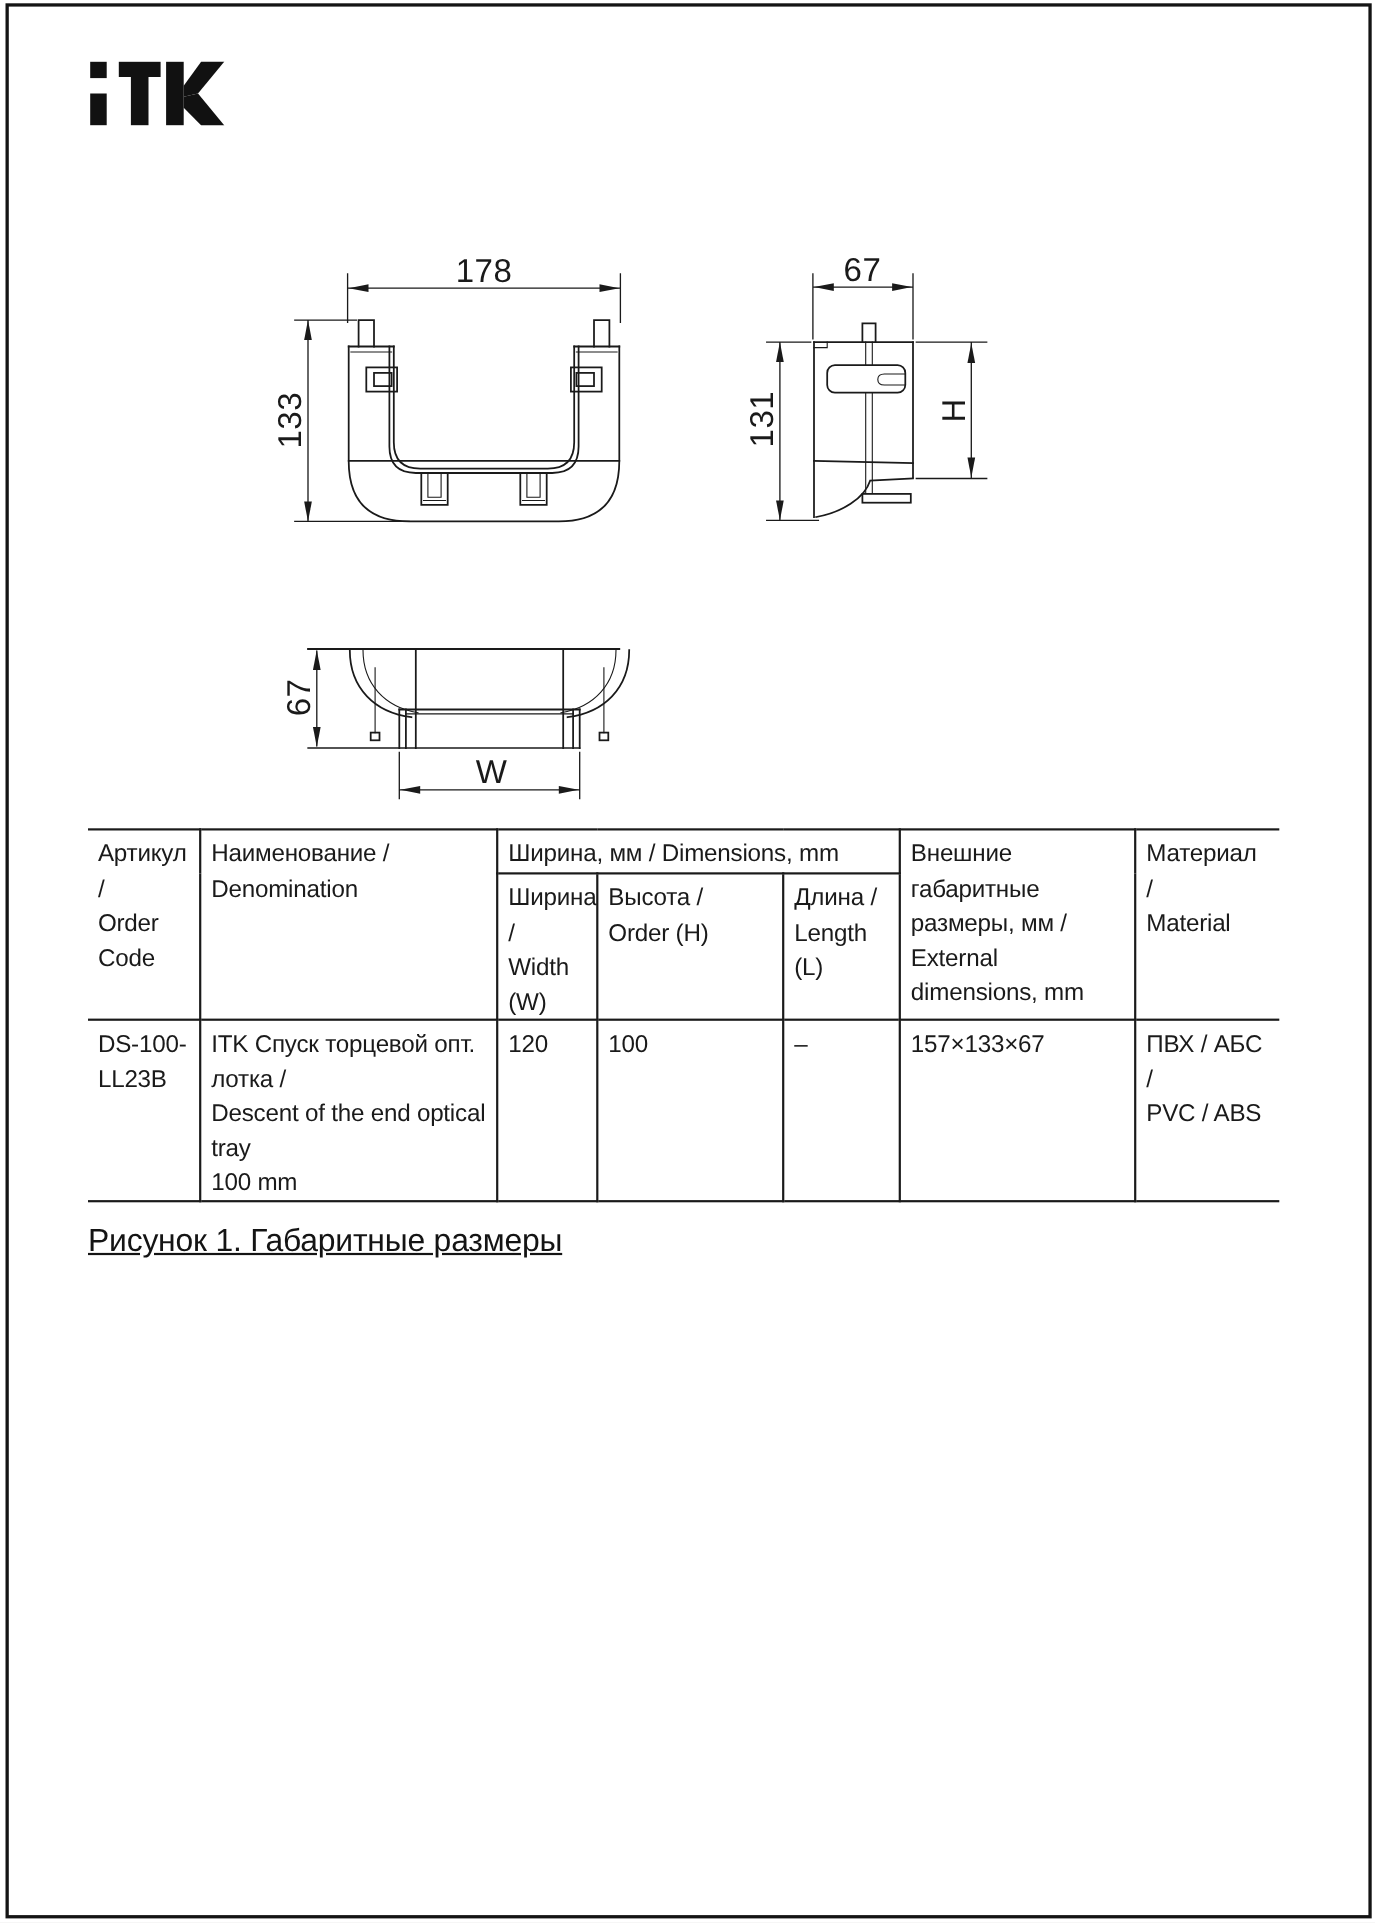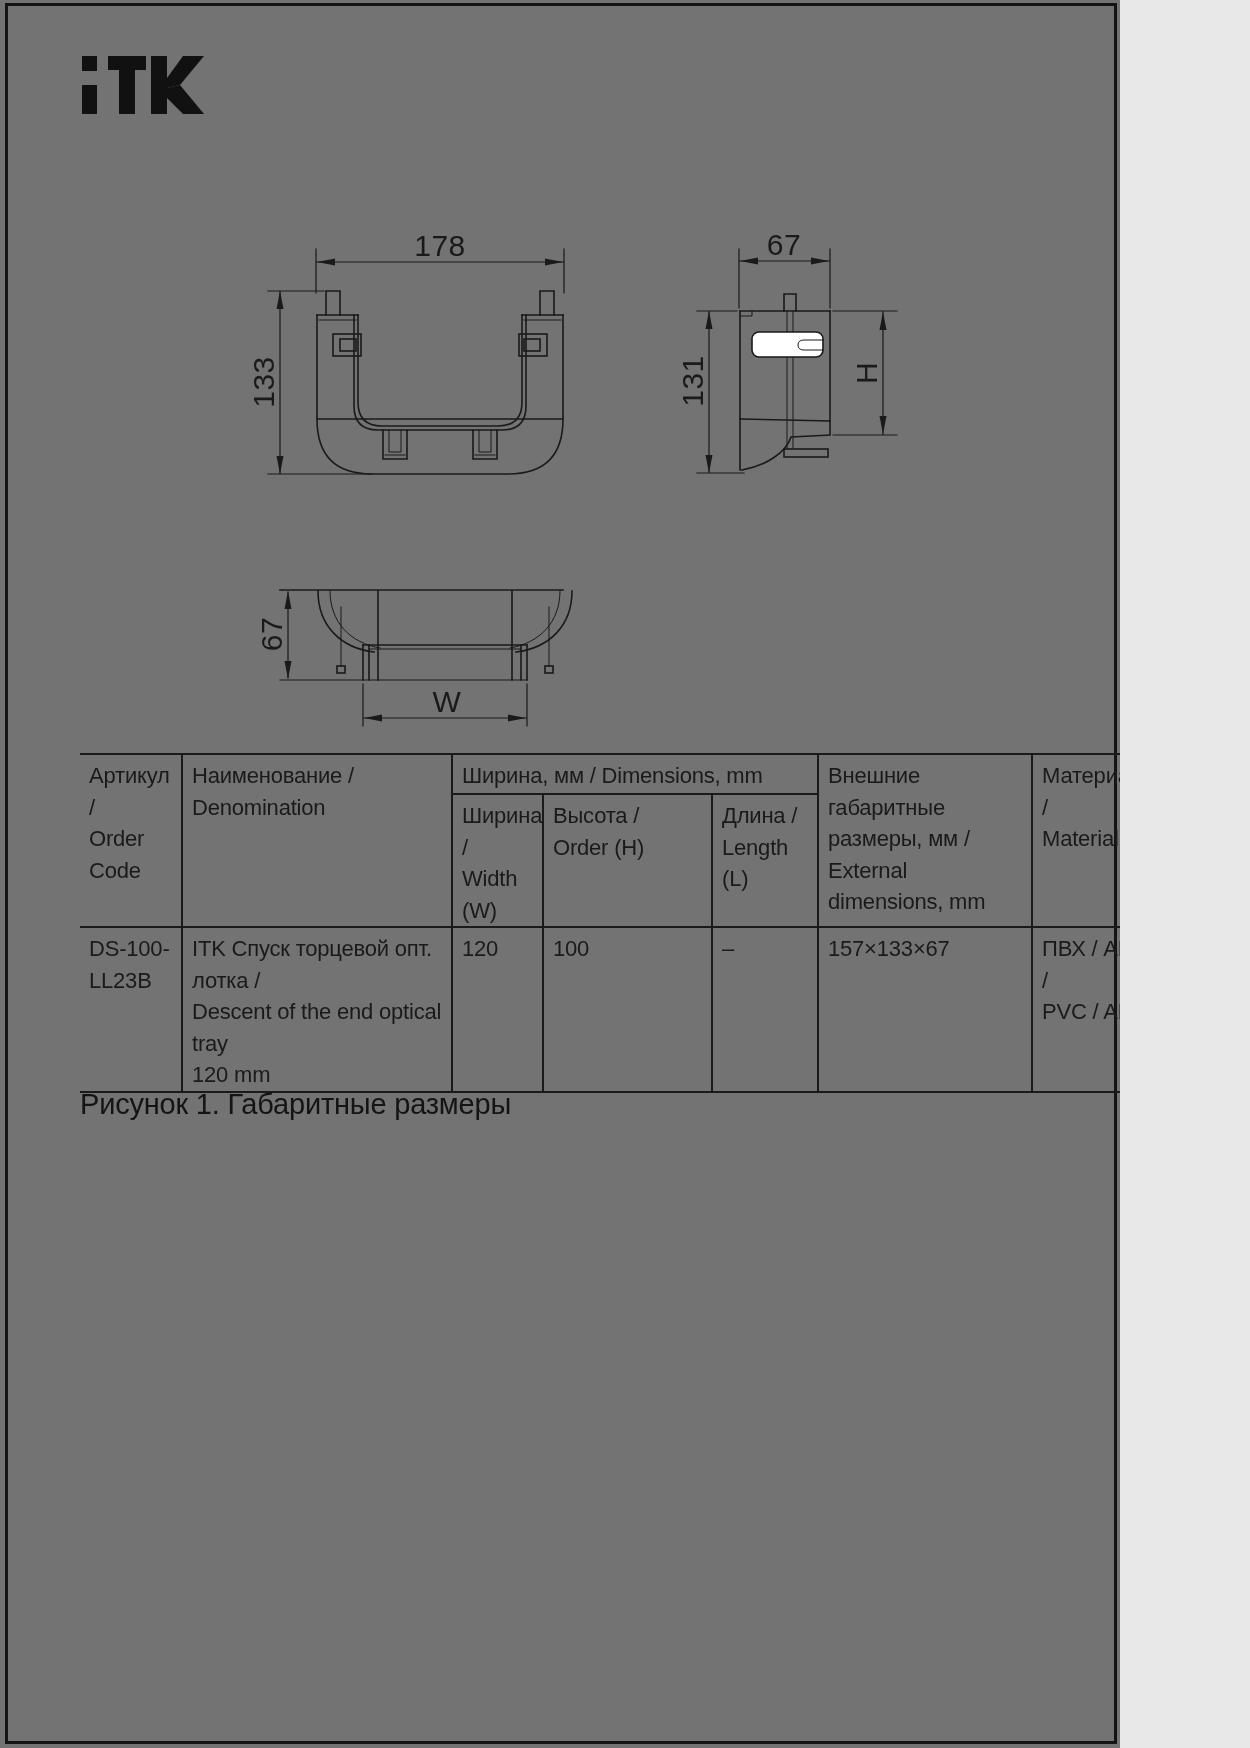--- a/index.html
+++ b/index.html
@@ -1,32 +1,32 @@
 <!DOCTYPE html>
 <html><head>
 <meta charset="utf-8">
 <style>
   html,body{margin:0;padding:0;background:#e8e8e8;}
-  .page{position:relative;width:1120px;height:1748px;background:#737373;overflow:hidden;
+  .page{position:relative;width:1250px;height:1748px;background:#ffffff;overflow:hidden;
         font-family:"Liberation Sans", sans-serif;color:#1a1a1a;}
   .frame{position:absolute;left:5px;top:3px;right:3px;bottom:4px;border:3px solid #141414;pointer-events:none;}
   .logo{position:absolute;left:80px;top:56px;width:125px;height:58px;}
   .drawings{position:absolute;left:220px;top:185px;width:700px;height:560px;}
   .drawings path,.drawings rect.ln{fill:none;stroke:#1a1a1a;stroke-width:1.6;stroke-linecap:square;}
   .drawings .dim{stroke-width:1.2;}
   .drawings .thin{stroke-width:1;}
   .drawings polygon{fill:#1a1a1a;stroke:none;}
   .drawings text{font-family:"Liberation Sans", sans-serif;font-size:30px;fill:#1a1a1a;letter-spacing:0.5px;}
   .slot{fill:#ffffff;stroke:#1a1a1a;stroke-width:1.6;}
   table.spec{position:absolute;left:80px;top:753px;width:1083px;border-collapse:collapse;table-layout:fixed;
              border-top:2.5px solid #1a1a1a;border-bottom:2.5px solid #1a1a1a;border-left:hidden;border-right:hidden;}
   table.spec td{border:2px solid #1a1a1a;padding:5px 9px 0 9px;vertical-align:top;
                 white-space:pre-line;font-size:22px;line-height:31.5px;letter-spacing:-0.2px;color:#1a1a1a;}
   tr.r1{height:40px;} tr.r2{height:65px;} tr.r3{height:95px;}
-  .caption{position:absolute;left:80px;top:1088px;font-size:29px;letter-spacing:-0.2px;color:#141414;}
+  .caption{position:absolute;left:80px;top:1112px;font-size:29px;letter-spacing:-0.2px;color:#141414;text-decoration:underline;}
 </style>
 </head>
 <body>
 
 <div class="page">
   <div class="frame"></div>
 
   <svg class="logo" viewBox="0 0 125 58" role="img" aria-label="ITK">
     <g fill="#111111">
       <rect x="2" y="0" width="15" height="15"></rect>
@@ -160,21 +160,21 @@
         <td>Высота /
 Order (H)</td>
         <td>Длина /
 Length (L)</td>
       </tr>
       <tr class="r3">
         <td>DS-100-
 LL23B</td>
         <td>ITK Спуск торцевой опт. лотка /
 Descent of the end optical tray
-120 mm</td>
+100 mm</td>
         <td>120</td>
         <td>100</td>
         <td>–</td>
         <td>157×133×67</td>
         <td>ПВХ / АБС /
 PVC / ABS</td>
       </tr>
     </tbody>
   </table>
 

